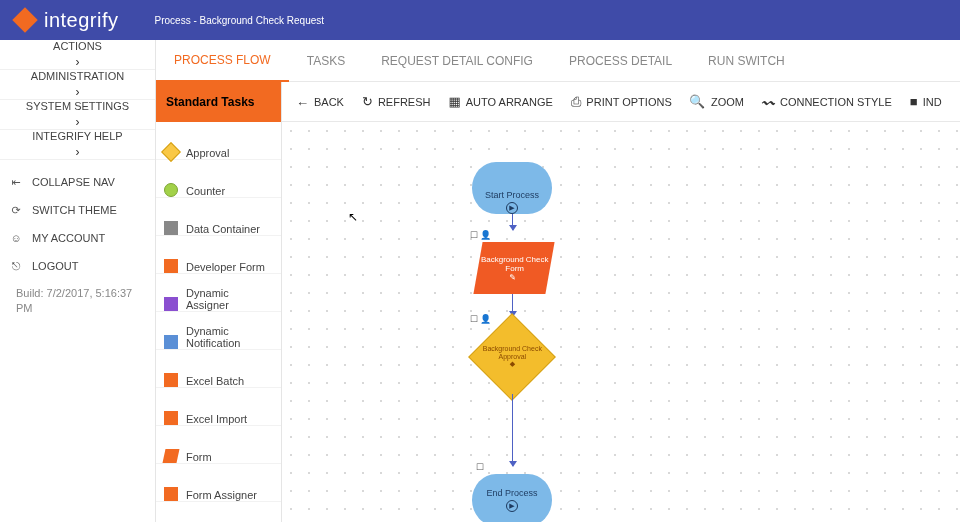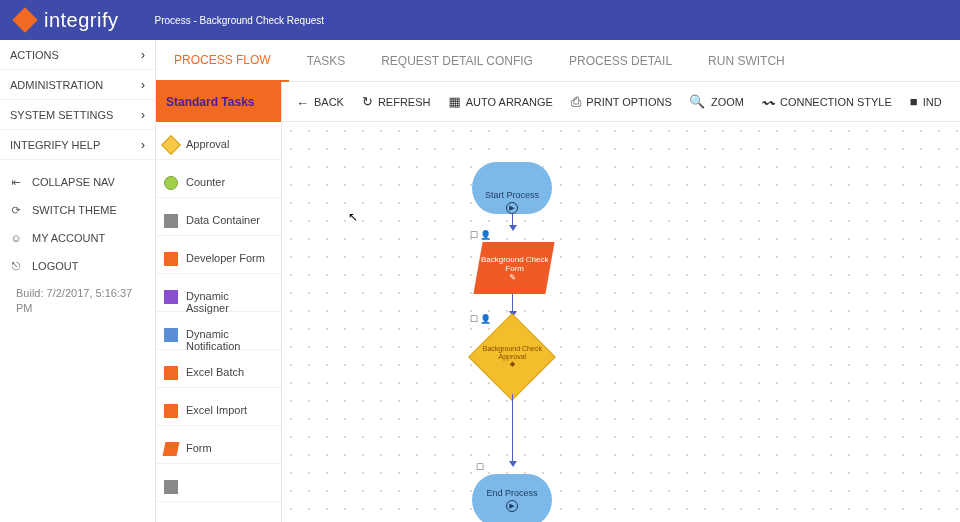--- a/index.html
+++ b/index.html
@@ -8,36 +8,36 @@
 
 .header { background: #3f4ba8; height: 40px; display: flex; align-items: center; padding: 0 16px; color: #fff; }
 .logo { display: flex; align-items: center; }
 .logo-mark { width: 18px; height: 18px; background: #f26a21; transform: rotate(45deg); margin-right: 10px; }
 .logo-text { font-size: 20px; font-weight: 400; letter-spacing: .5px; color: #fff; }
 .page-title { margin-left: 36px; font-size: 10px; }
 
 .main { flex: 1; display: flex; min-height: 0; }
 
 .leftnav { width: 156px; border-right: 1px solid #e5e5e5; background: #fff; }
-.leftnav .nav-item { display: flex; align-items: center; justify-content: space-between; height: 30px; padding: 0 10px; font-size: 11px; color: #444; border-bottom: 1px solid #f0f0f0; cursor: pointer; }
+.leftnav .nav-item { display: flex; align-items: center; justify-content: space-between; height: 30px; padding: 0 10px; font-size: 11px; color: #444; border-bottom: 1px solid #f0f0f0; cursor: pointer; flex-direction: column; }
 .leftnav .nav-item .chev { font-size: 12px; color: #333; }
 .leftnav .util-group { margin-top: 8px; }
 .leftnav .util { display: flex; align-items: center; height: 28px; padding: 0 8px; font-size: 11px; color: #444; cursor: pointer; gap: 8px; }
 .leftnav .util .icon { width: 16px; text-align: center; color: #555; }
 .leftnav .meta { font-size: 11px; color: #888; padding: 6px 16px; line-height: 1.4; }
 
 .tabs { height: 42px; background: #fff; border-bottom: 1px solid #e8e8e8; display: flex; align-items: center; padding-left: 0; font-size: 12px; color: #888; }
 .tabs .tab { padding: 0 18px; height: 42px; display: flex; align-items: center; cursor: pointer; }
 .tabs .tab.active { color: #f26a21; border-bottom: 2px solid #f26a21; }
 
 .work { flex: 1; display: flex; min-height: 0; }
 
 .tasks-panel { width: 126px; border-right: 1px solid #e5e5e5; background: #fff; overflow: hidden; }
-.tasks-panel-header { background: #f26a21; color: #4c1d95; font-size: 12px; font-weight: bold; height: 40px; display: flex; align-items: center; padding: 0 10px; }
-.task-item { height: 38px; display: flex; align-items: flex-start; padding: 16px 8px; font-size: 11px; color: #444; border-bottom: 1px solid #f2f2f2; cursor: grab; gap: 8px; }
+.tasks-panel-header { background: #f26a21; color: #000000; font-size: 12px; font-weight: bold; height: 40px; display: flex; align-items: center; padding: 0 10px; }
+.task-item { height: 38px; display: flex; align-items: flex-end; padding: 0 8px; font-size: 11px; color: #444; border-bottom: 1px solid #f2f2f2; cursor: grab; gap: 8px; }
 .task-item .ticon { width: 14px; height: 14px; flex-shrink: 0; }
 .ticon-approval { background: #f9c846; transform: rotate(45deg); width: 10px; height: 10px; border: 1px solid #d4a017; }
 .ticon-counter { background: #a2d149; border-radius: 50%; border: 1px solid #7ea635; }
 .ticon-data { background: #888; }
 .ticon-orange { background: #f26a21; }
 .ticon-purple { background: #8a4fd0; }
 .ticon-blue { background: #5a8fd6; }
 .ticon-form { background: #f26a21; transform: skewX(-12deg); }
 
 .toolbar { height: 40px; border-bottom: 1px solid #e8e8e8; display: flex; align-items: center; padding: 0 6px; font-size: 11px; color: #333; gap: 2px; background: #fff; }
@@ -157,20 +157,24 @@
             </div>
             <div class="task-item">
               <span class="ticon ticon-orange"></span>
               <span>Excel Import</span>
             </div>
             <div class="task-item">
               <span class="ticon ticon-form"></span>
               <span>Form</span>
             </div>
             <div class="task-item">
+              <span class="ticon ticon-orange"></span>
+              <span>Form Assigner</span>
+            </div>
+            <div class="task-item">
               <span class="ticon ticon-data"></span>
             </div>
           </div>
       </div>
 
       <div class="canvas-wrap">
 
         <div class="toolbar">
           <div class="tbtn">
               <span class="ticon2">←</span>

